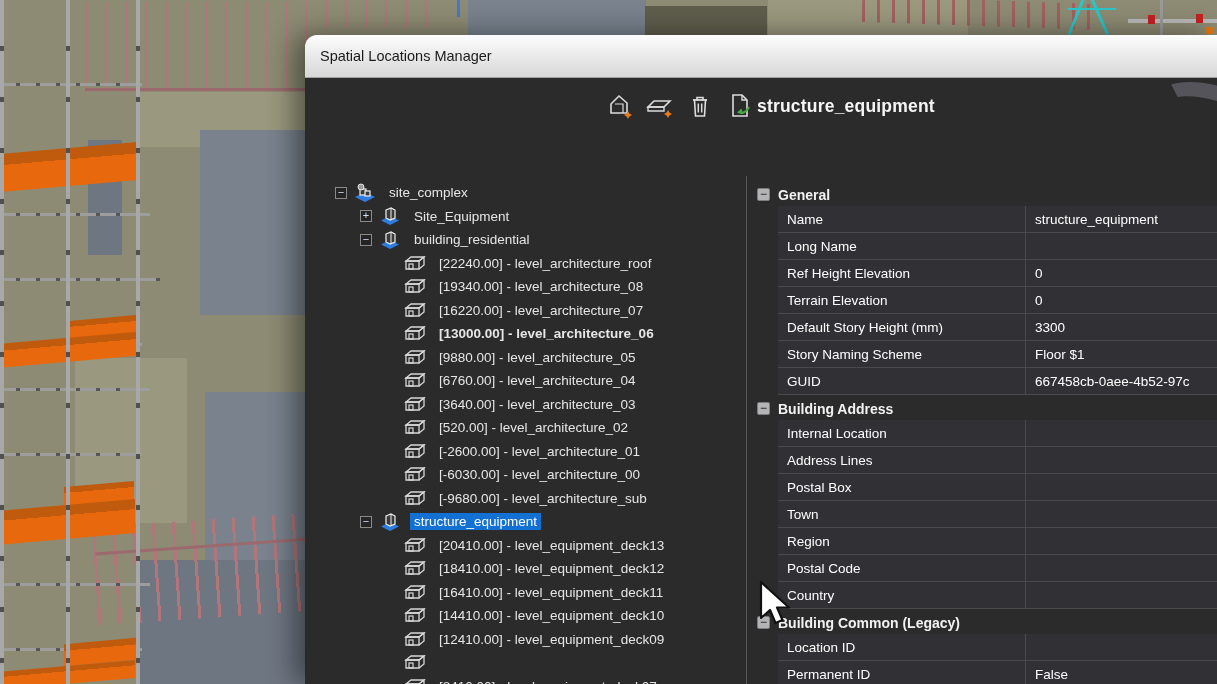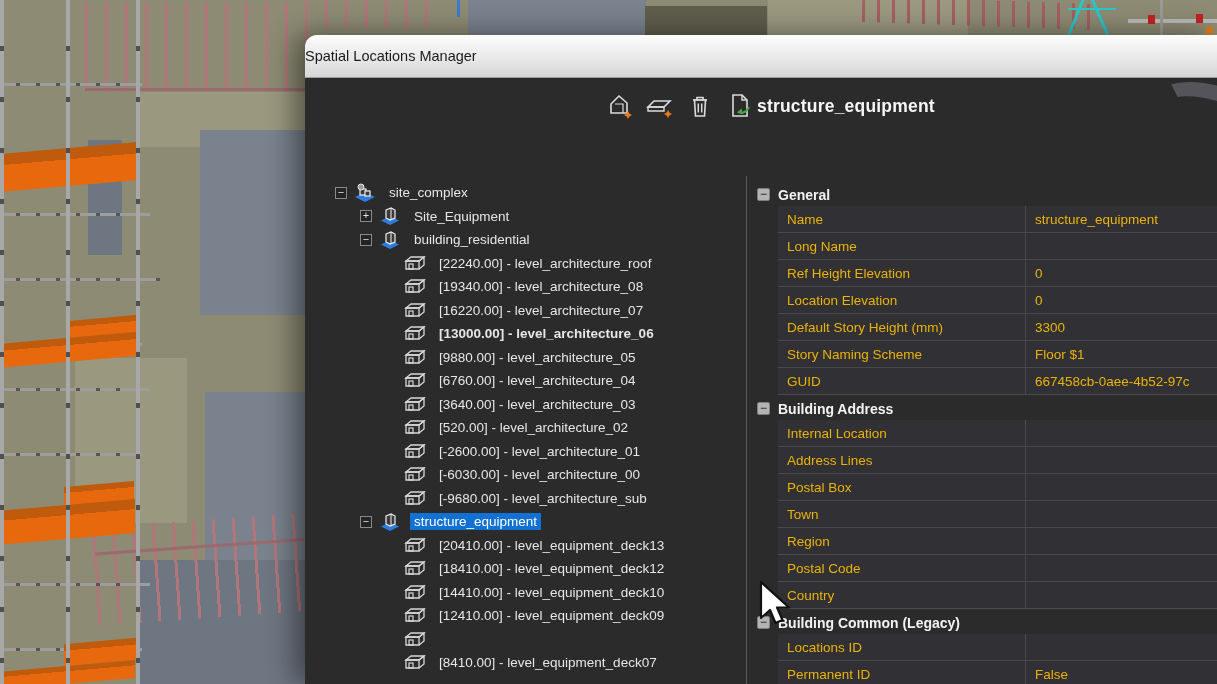--- a/index.html
+++ b/index.html
@@ -22,21 +22,21 @@
   .platform { background:linear-gradient(180deg,#c05a0c 0 30%,#e8690d 30%); transform:skewY(-5deg); }
   .cyanline { background:#2cc6c6; }
   .redmark { background:#c32222; }
 
   
   .dialog { position:absolute; left:305px; top:35px; width:912px; height:649px;
             border-radius:12px 0 0 0; box-shadow:-10px 0 28px rgba(0,0,0,.45); }
   .titlebar { height:43px; border-radius:12px 0 0 0;
               background:linear-gradient(180deg,#fdfdfd,#d7d7d7);
               border-bottom:1px solid #9f9f9f;
-              display:flex; align-items:center; 
+              display:flex; align-items:center; padding-left:15px;
               font-size:14.5px; color:#1b1b1b; }
   .dlgbody { position:absolute; left:0; top:43px; right:0; bottom:0; background:#2b2b2b; overflow:hidden; }
 
   .toolbar { position:absolute; left:300px; top:15px; display:flex; gap:10px; align-items:center; }
   .tbtn { width:30px; height:30px; display:flex; align-items:center; justify-content:center; cursor:pointer; }
   .doc-title { position:absolute; left:452px; top:18px; font-size:17.5px; font-weight:bold; color:#f5f5f5; letter-spacing:.2px; }
   .logo-swoosh { position:absolute; right:-62px; top:8px; width:130px; height:68px;
                  border:15px solid #54545a; border-radius:50%;
                  border-bottom-color:transparent; border-left-color:transparent;
                  transform:rotate(18deg); }
@@ -54,21 +54,21 @@
   .tlabel.sel { background:#1371d3; color:#ffffff; }
 
   
   .props { position:absolute; left:450px; top:103px; right:0; bottom:-10px; overflow:hidden; }
   .psep { position:absolute; left:441px; top:98px; bottom:0; width:1px; background:#5a5a5e; }
   .psec-head { height:23px; display:flex; align-items:center; margin-top:2px; }
   .psec-box { width:13px; height:13px; margin-left:2px; background:#b4b4b7; border:1px solid #7e7e80;
               border-radius:2px; color:#1a1a1a; font-size:12px; line-height:10px; text-align:center; cursor:pointer; }
   .psec-title { margin-left:8px; font-size:14px; font-weight:bold; color:#f2f2f2; }
   .prow { display:flex; margin-left:23px; height:27px; background:#313135;
-          border-bottom:1px solid #4a4a4d; font-size:13.5px; color:#eab308; }
+          border-bottom:1px solid #4a4a4d; font-size:13.5px; color:#ffffff; }
   .pcell-l { width:248px; flex:0 0 248px; border-right:1px solid #4a4a4d;
              display:flex; align-items:center; padding-left:9px; overflow:hidden; white-space:nowrap; }
   .pcell-v { flex:1; display:flex; align-items:center; padding-left:9px; overflow:hidden; white-space:nowrap; }
 
   .cursor { position:absolute; left:757px; top:580px; width:40px; height:48px; pointer-events:none; z-index:50; }
 </style>
 </head>
 <body>
 
 <div class="screen">
@@ -383,20 +383,32 @@
           <div class="trow" style="padding-left: 58px;">
             <span class="texp-spacer"></span>
             <span class="tico">
               <svg width="24" height="17" viewBox="0 0 24 17">
                 <path d="M3 6 L8 2 H21 L16 6 Z" fill="none" stroke="#d8d8d8" stroke-width="1.3"></path>
                 <path d="M3 6 H16 V14 H3 Z" fill="none" stroke="#d8d8d8" stroke-width="1.3"></path>
                 <path d="M16 6 L21 2 V10 L16 14" fill="none" stroke="#d8d8d8" stroke-width="1.3"></path>
                 <rect x="6" y="9" width="4" height="5" fill="none" stroke="#d8d8d8" stroke-width="1.2"></rect>
               </svg>
             </span>
+            <span class="tlabel">[16410.00] - level_equipment_deck11</span>
+          </div>
+          <div class="trow" style="padding-left: 58px;">
+            <span class="texp-spacer"></span>
+            <span class="tico">
+              <svg width="24" height="17" viewBox="0 0 24 17">
+                <path d="M3 6 L8 2 H21 L16 6 Z" fill="none" stroke="#d8d8d8" stroke-width="1.3"></path>
+                <path d="M3 6 H16 V14 H3 Z" fill="none" stroke="#d8d8d8" stroke-width="1.3"></path>
+                <path d="M16 6 L21 2 V10 L16 14" fill="none" stroke="#d8d8d8" stroke-width="1.3"></path>
+                <rect x="6" y="9" width="4" height="5" fill="none" stroke="#d8d8d8" stroke-width="1.2"></rect>
+              </svg>
+            </span>
             <span class="tlabel">[14410.00] - level_equipment_deck10</span>
           </div>
           <div class="trow" style="padding-left: 58px;">
             <span class="texp-spacer"></span>
             <span class="tico">
               <svg width="24" height="17" viewBox="0 0 24 17">
                 <path d="M3 6 L8 2 H21 L16 6 Z" fill="none" stroke="#d8d8d8" stroke-width="1.3"></path>
                 <path d="M3 6 H16 V14 H3 Z" fill="none" stroke="#d8d8d8" stroke-width="1.3"></path>
                 <path d="M16 6 L21 2 V10 L16 14" fill="none" stroke="#d8d8d8" stroke-width="1.3"></path>
                 <rect x="6" y="9" width="4" height="5" fill="none" stroke="#d8d8d8" stroke-width="1.2"></rect>
@@ -442,21 +454,21 @@
           </div>
           <div class="prow">
             <div class="pcell-l">Long Name</div>
             <div class="pcell-v"></div>
           </div>
           <div class="prow">
             <div class="pcell-l">Ref Height Elevation</div>
             <div class="pcell-v">0</div>
           </div>
           <div class="prow">
-            <div class="pcell-l">Location Elevation</div>
+            <div class="pcell-l">Terrain Elevation</div>
             <div class="pcell-v">0</div>
           </div>
           <div class="prow">
             <div class="pcell-l">Default Story Height (mm)</div>
             <div class="pcell-v">3300</div>
           </div>
           <div class="prow">
             <div class="pcell-l">Story Naming Scheme</div>
             <div class="pcell-v">Floor $1</div>
           </div>
@@ -494,21 +506,21 @@
           </div>
           <div class="prow">
             <div class="pcell-l">Country</div>
             <div class="pcell-v"></div>
           </div>
           <div class="psec-head">
             <span class="psec-box">−</span>
             <span class="psec-title">Building Common (Legacy)</span>
           </div>
           <div class="prow">
-            <div class="pcell-l">Locations ID</div>
+            <div class="pcell-l">Location ID</div>
             <div class="pcell-v"></div>
           </div>
           <div class="prow">
             <div class="pcell-l">Permanent ID</div>
             <div class="pcell-v">False</div>
           </div>
         </div>
 
     </div>
   </div>

